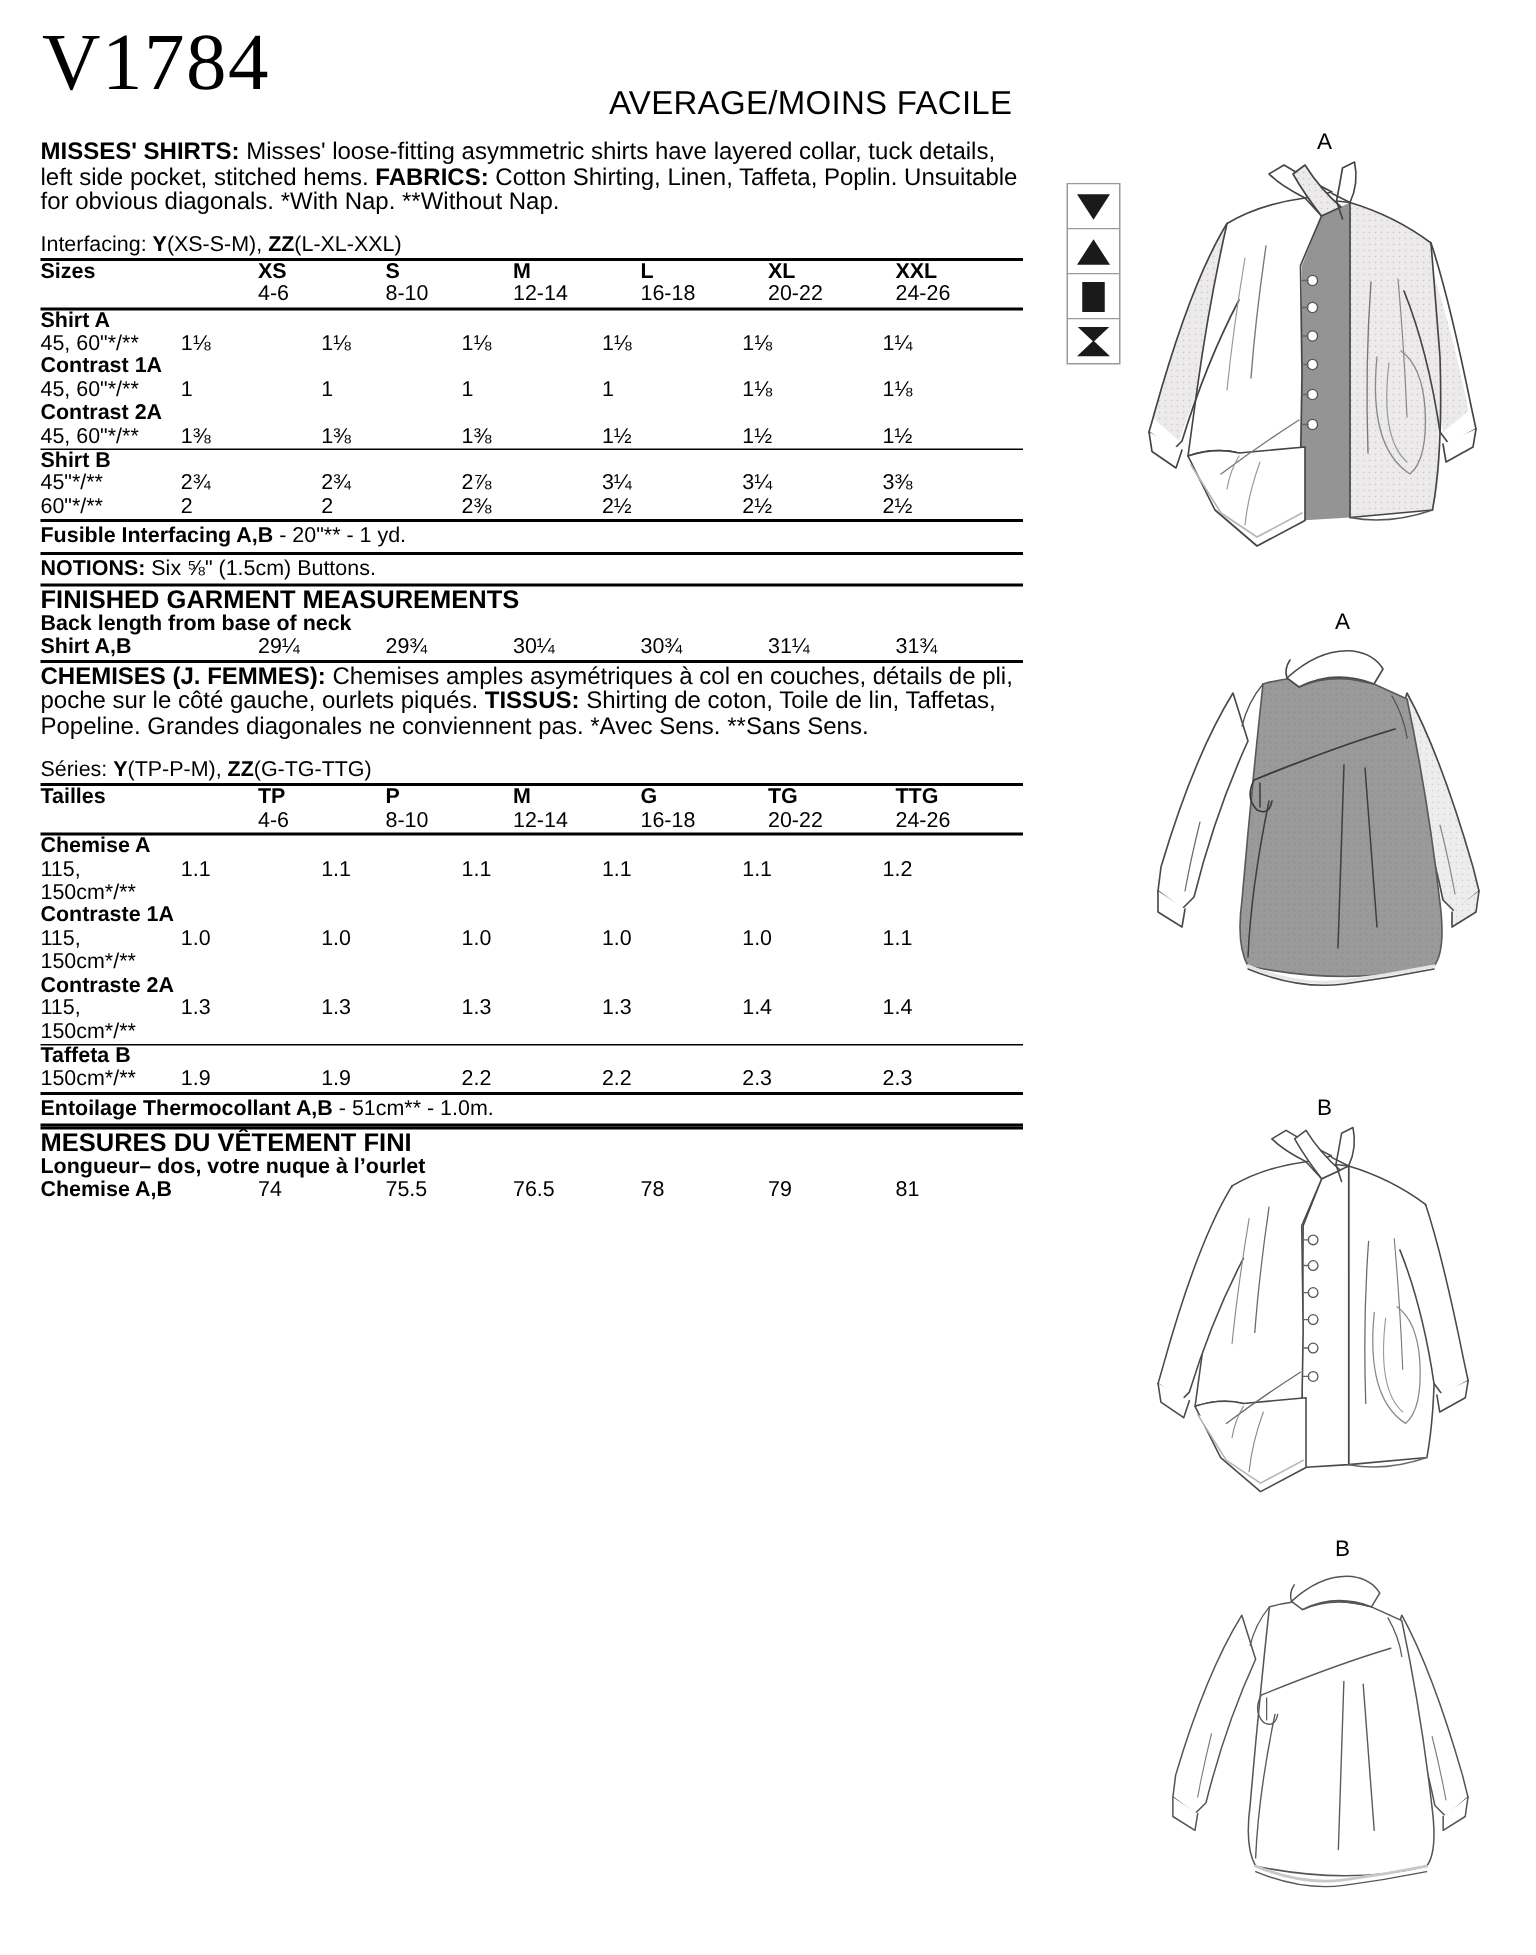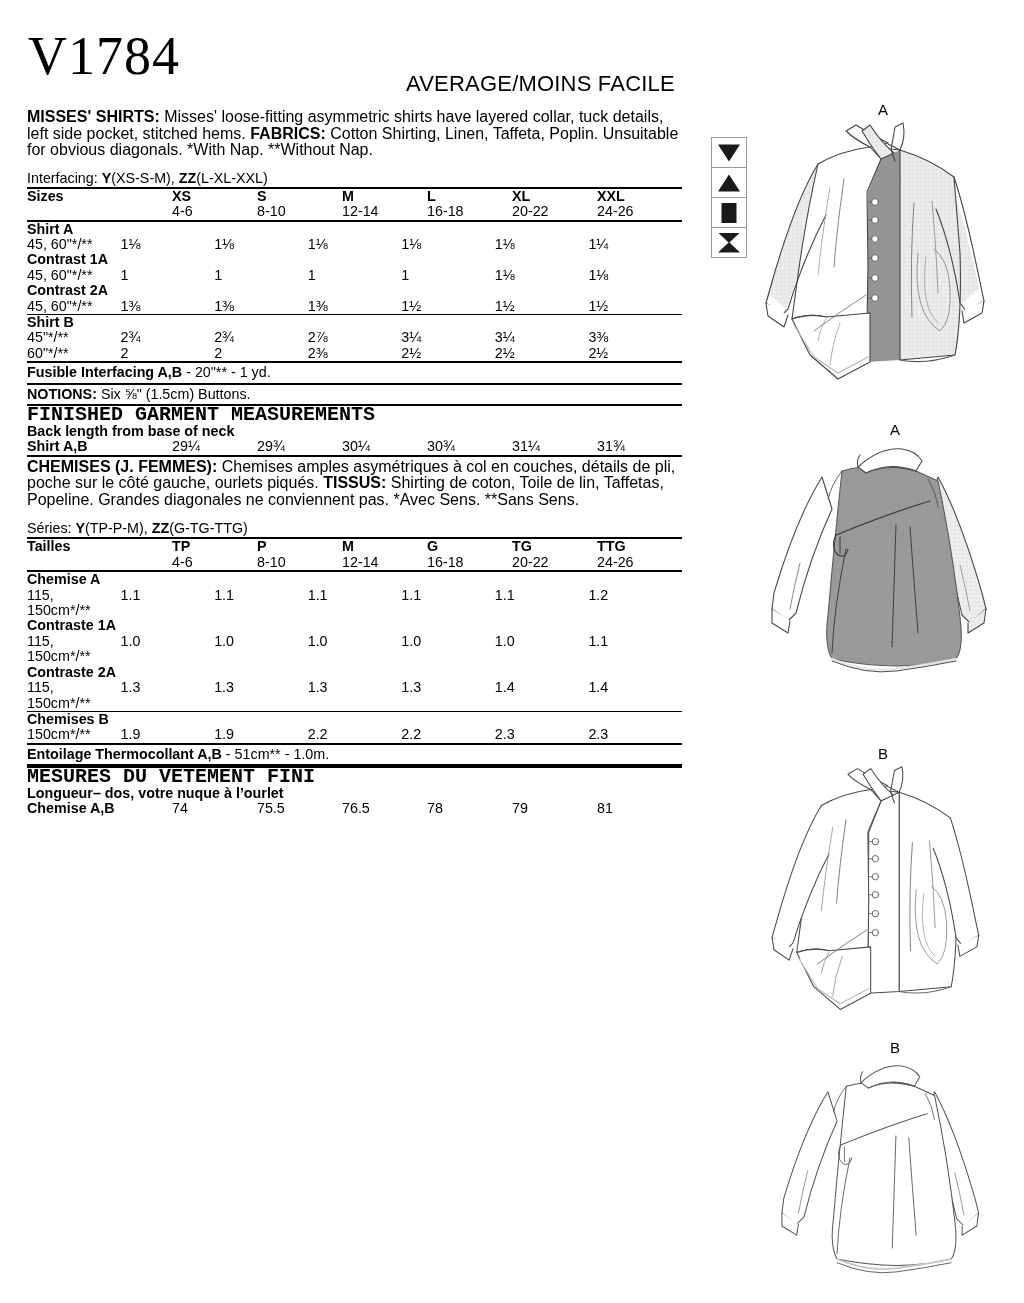--- a/index.html
+++ b/index.html
@@ -2,21 +2,21 @@
 <html><head>
 <meta charset="utf-8">
 <style>
   html,body{margin:0;padding:0;background:#fff;}
   body{
     width:1024px;height:1303px;position:relative;overflow:hidden;
     font-family:"Liberation Sans","DejaVu Sans",sans-serif;
     color:#000;
     -webkit-font-smoothing:antialiased;
   }
-  .page{position:absolute;left:0;top:17px;width:1024px;height:978px;}
+  .page{position:absolute;left:0;top:2px;width:1024px;height:978px;}
 
   
   .pattern-number{
     position:absolute;left:28px;top:12px;
     font-family:"Liberation Serif","DejaVu Serif",serif;
     font-size:54px;letter-spacing:1px;line-height:1;
     font-weight:400;
   }
   .difficulty{
     position:absolute;left:406px;top:42px;
@@ -49,21 +49,21 @@
   tr.hdr td{font-weight:bold;}
   tr.sub td{font-weight:normal;}
   tr.lbl td{font-weight:bold;}
 
   .rule{border-top:2px solid #000;height:0;font-size:0;line-height:0;}
   .rule-thin{border-top:1.3px solid #000;height:0;font-size:0;line-height:0;}
 
   .bandrow{font-size:14.3px;line-height:17.5px;padding:1px 0 1px 0;}
   .bandrow b{font-weight:bold;}
 
-  .fgm-title{font-weight:bold;font-size:20px;line-height:17px;font-family:Liberation Mono, monospace;}
+  .fgm-title{font-weight:bold;font-size:17px;line-height:17px;}
   .fgm-sub{font-weight:bold;font-size:14.3px;line-height:16px;}
 
   
   .legend{
     position:absolute;left:711px;top:120px;width:34px;
     border:1.5px solid #9a9a9a;background:#fff;
   }
   .legend .cell{
     height:29px;border-bottom:1.5px solid #9a9a9a;
     position:relative;background:#fff;
@@ -294,21 +294,21 @@
         <td class="c5 num">1.4</td>
         <td class="c6 num">1.4</td>
       </tr>
     </tbody>
       </table>
     <div class="rule-thin"></div>
 
     <table class="sz">
       <tbody>
           <tr class="lbl">
-            <td colspan="7">Chemises B</td>
+            <td colspan="7">Taffeta B</td>
           </tr>
       <tr>
         <td class="c0">150cm*/**</td>
         <td class="c1 num">1.9</td>
         <td class="c2 num">1.9</td>
         <td class="c3 num">2.2</td>
         <td class="c4 num">2.2</td>
         <td class="c5 num">2.3</td>
         <td class="c6 num">2.3</td>
       </tr>

